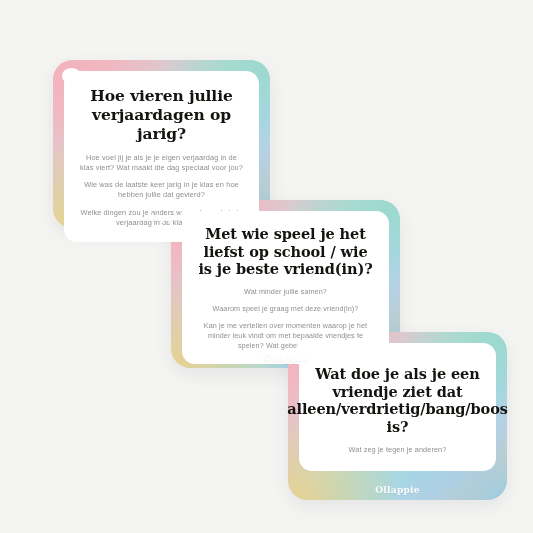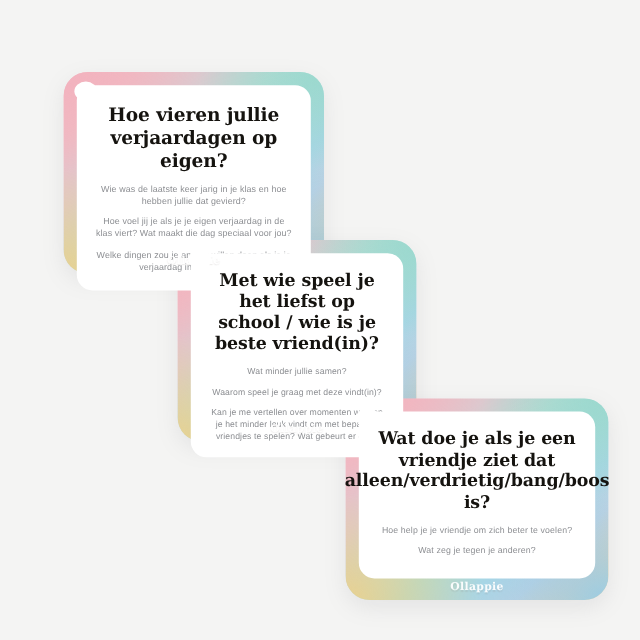--- a/index.html
+++ b/index.html
@@ -144,71 +144,70 @@
   
   #card-1 {
     left: 53px;  top: 60px;
     width: 217px; height: 168px;
   }
   #card-1 .q-title { font-size: 15.5px; }
   #card-1 .q-body  { font-size: 7.4px; }
   #card-1 .card-inner { padding: 16px 15px 14px; min-height: 126px; }
 
   #card-2 {
-    left: 148px; top: 200px;
-    width: 199px; height: 168px;
+    left: 171px; top: 200px;
+    width: 229px; height: 168px;
   }
   #card-2 .q-title { font-size: 14.5px; }
   #card-2 .q-body  { font-size: 7.2px; }
   #card-2 .card-inner { padding: 14px 14px 13px; min-height: 128px; }
 
   #card-3 {
     left: 288px; top: 332px;
     width: 219px; height: 168px;
   }
   #card-3 .q-title { font-size: 14.5px; }
   #card-3 .q-body  { font-size: 7.3px; }
-  #card-3 .card-inner { padding: 14px 13px 18px; min-height: 128px; }
+  #card-3 .card-inner { padding: 14px 13px 8px; min-height: 128px; }
 </style>
 </head>
 <body style="background: rgb(244, 244, 243);">
 
 <div id="stage">
 
   <div class="card" id="card-1">
     <div class="bubble-tab">
       <div class="glyph"></div>
     </div>
     <div class="card-inner">
-      <h2 class="q-title">Hoe vieren jullie verjaardagen op eigen?</h2>
+      <h2 class="q-title">Hoe vieren jullie verjaardagen op jarig?</h2>
+      <p class="q-body">Hoe voel jij je als je je eigen verjaardag in de klas viert? Wat maakt die dag speciaal voor jou?</p>
       <p class="q-body">Wie was de laatste keer jarig in je klas en hoe hebben jullie dat gevierd?</p>
-      <p class="q-body">Hoe voel jij je als je je eigen verjaardag in de klas viert? Wat maakt die dag speciaal voor jou?</p>
       <p class="q-body">Welke dingen zou je anders willen doen als je je verjaardag in de klas viert?</p>
     </div>
     <div class="brand">Ollappie</div>
   </div>
 
   <div class="card" id="card-2">
     <div class="bubble-tab">
       <div class="glyph"></div>
     </div>
     <div class="card-inner">
       <h2 class="q-title">Met wie speel je het liefst op school / wie is je beste vriend(in)?</h2>
       <p class="q-body">Wat minder jullie samen?</p>
-      <p class="q-body">Waarom speel je graag met deze vindt(in)?</p>
+      <p class="q-body">Waarom speel je graag met deze vriend(in)?</p>
       <p class="q-body">Kan je me vertellen over momenten waarop je het minder leuk vindt om met bepaalde vriendjes te spelen? Wat gebeurt er dan?</p>
     </div>
     <div class="brand">Ollappie</div>
   </div>
 
   <div class="card" id="card-3">
     <div class="bubble-tab">
       <div class="glyph"></div>
     </div>
     <div class="card-inner">
       <h2 class="q-title">Wat doe je als je een vriendje ziet dat alleen/verdrietig/bang/boos is?</h2>
-      <p class="q-body">Hoe help je je vriendje om zich beter te voelen?</p>
       <p class="q-body">Wat zeg je tegen je anderen?</p>
     </div>
     <div class="brand">Ollappie</div>
   </div>
 
 </div>
 
 </body></html>

